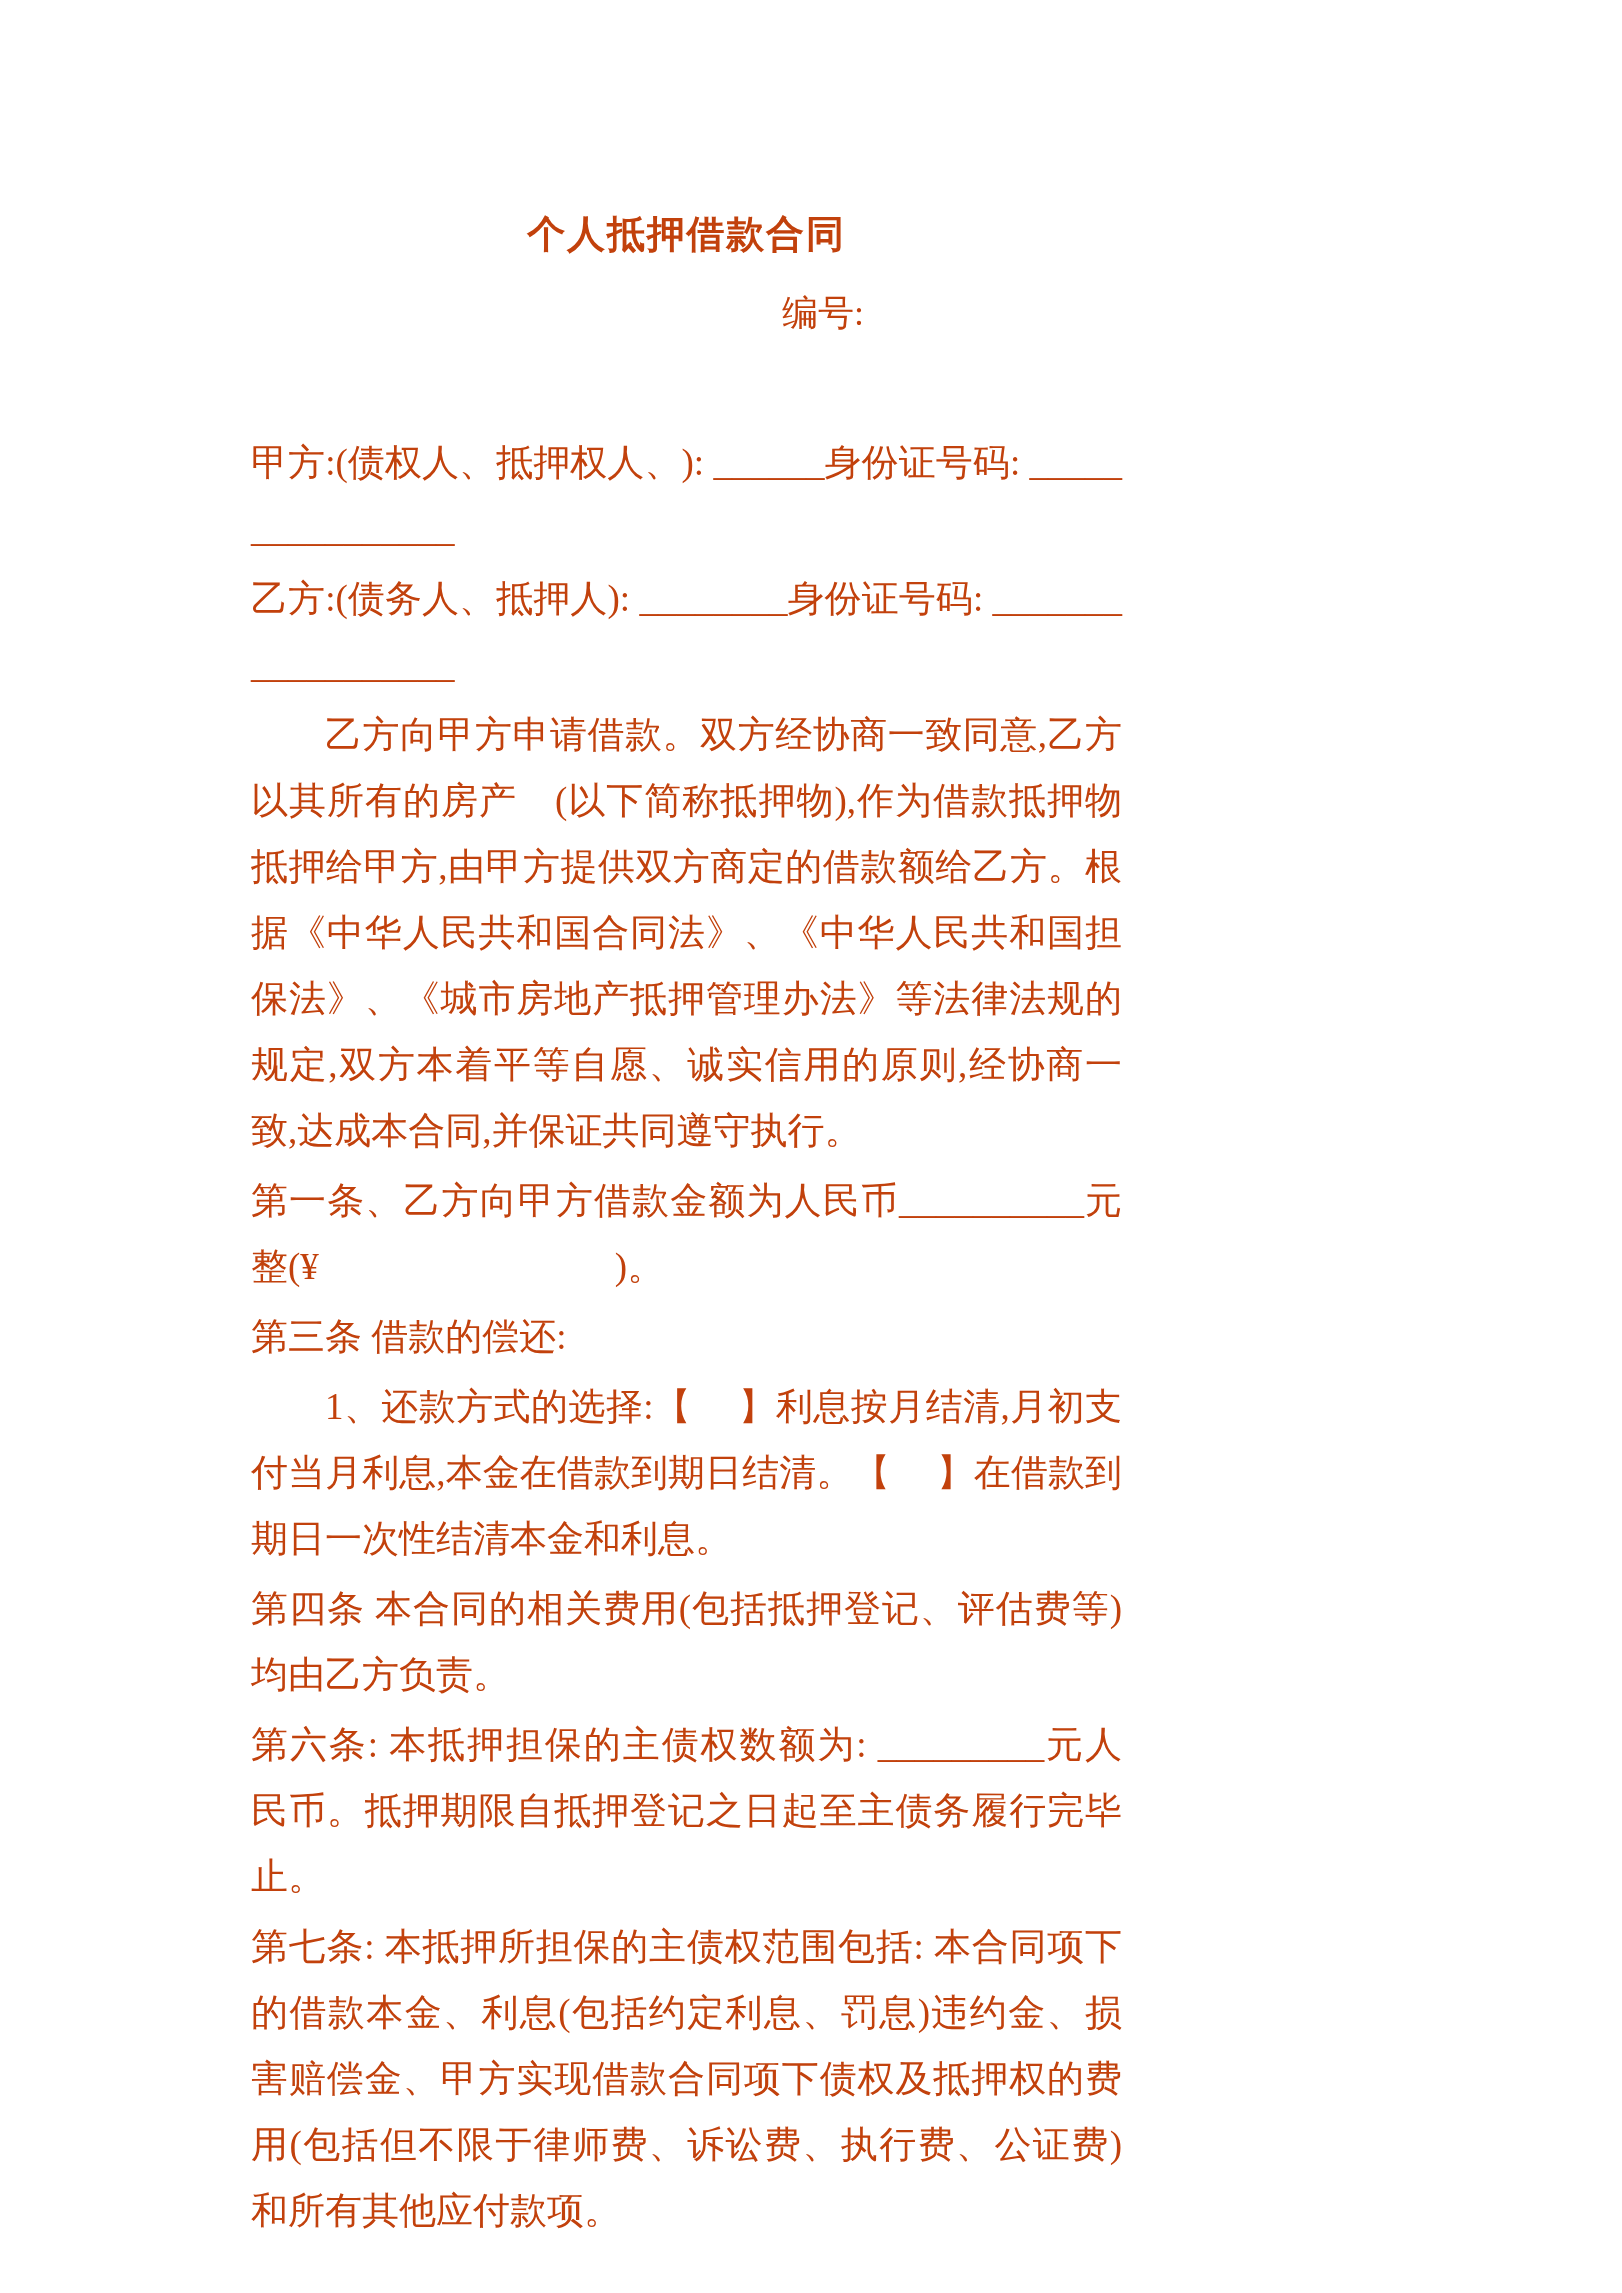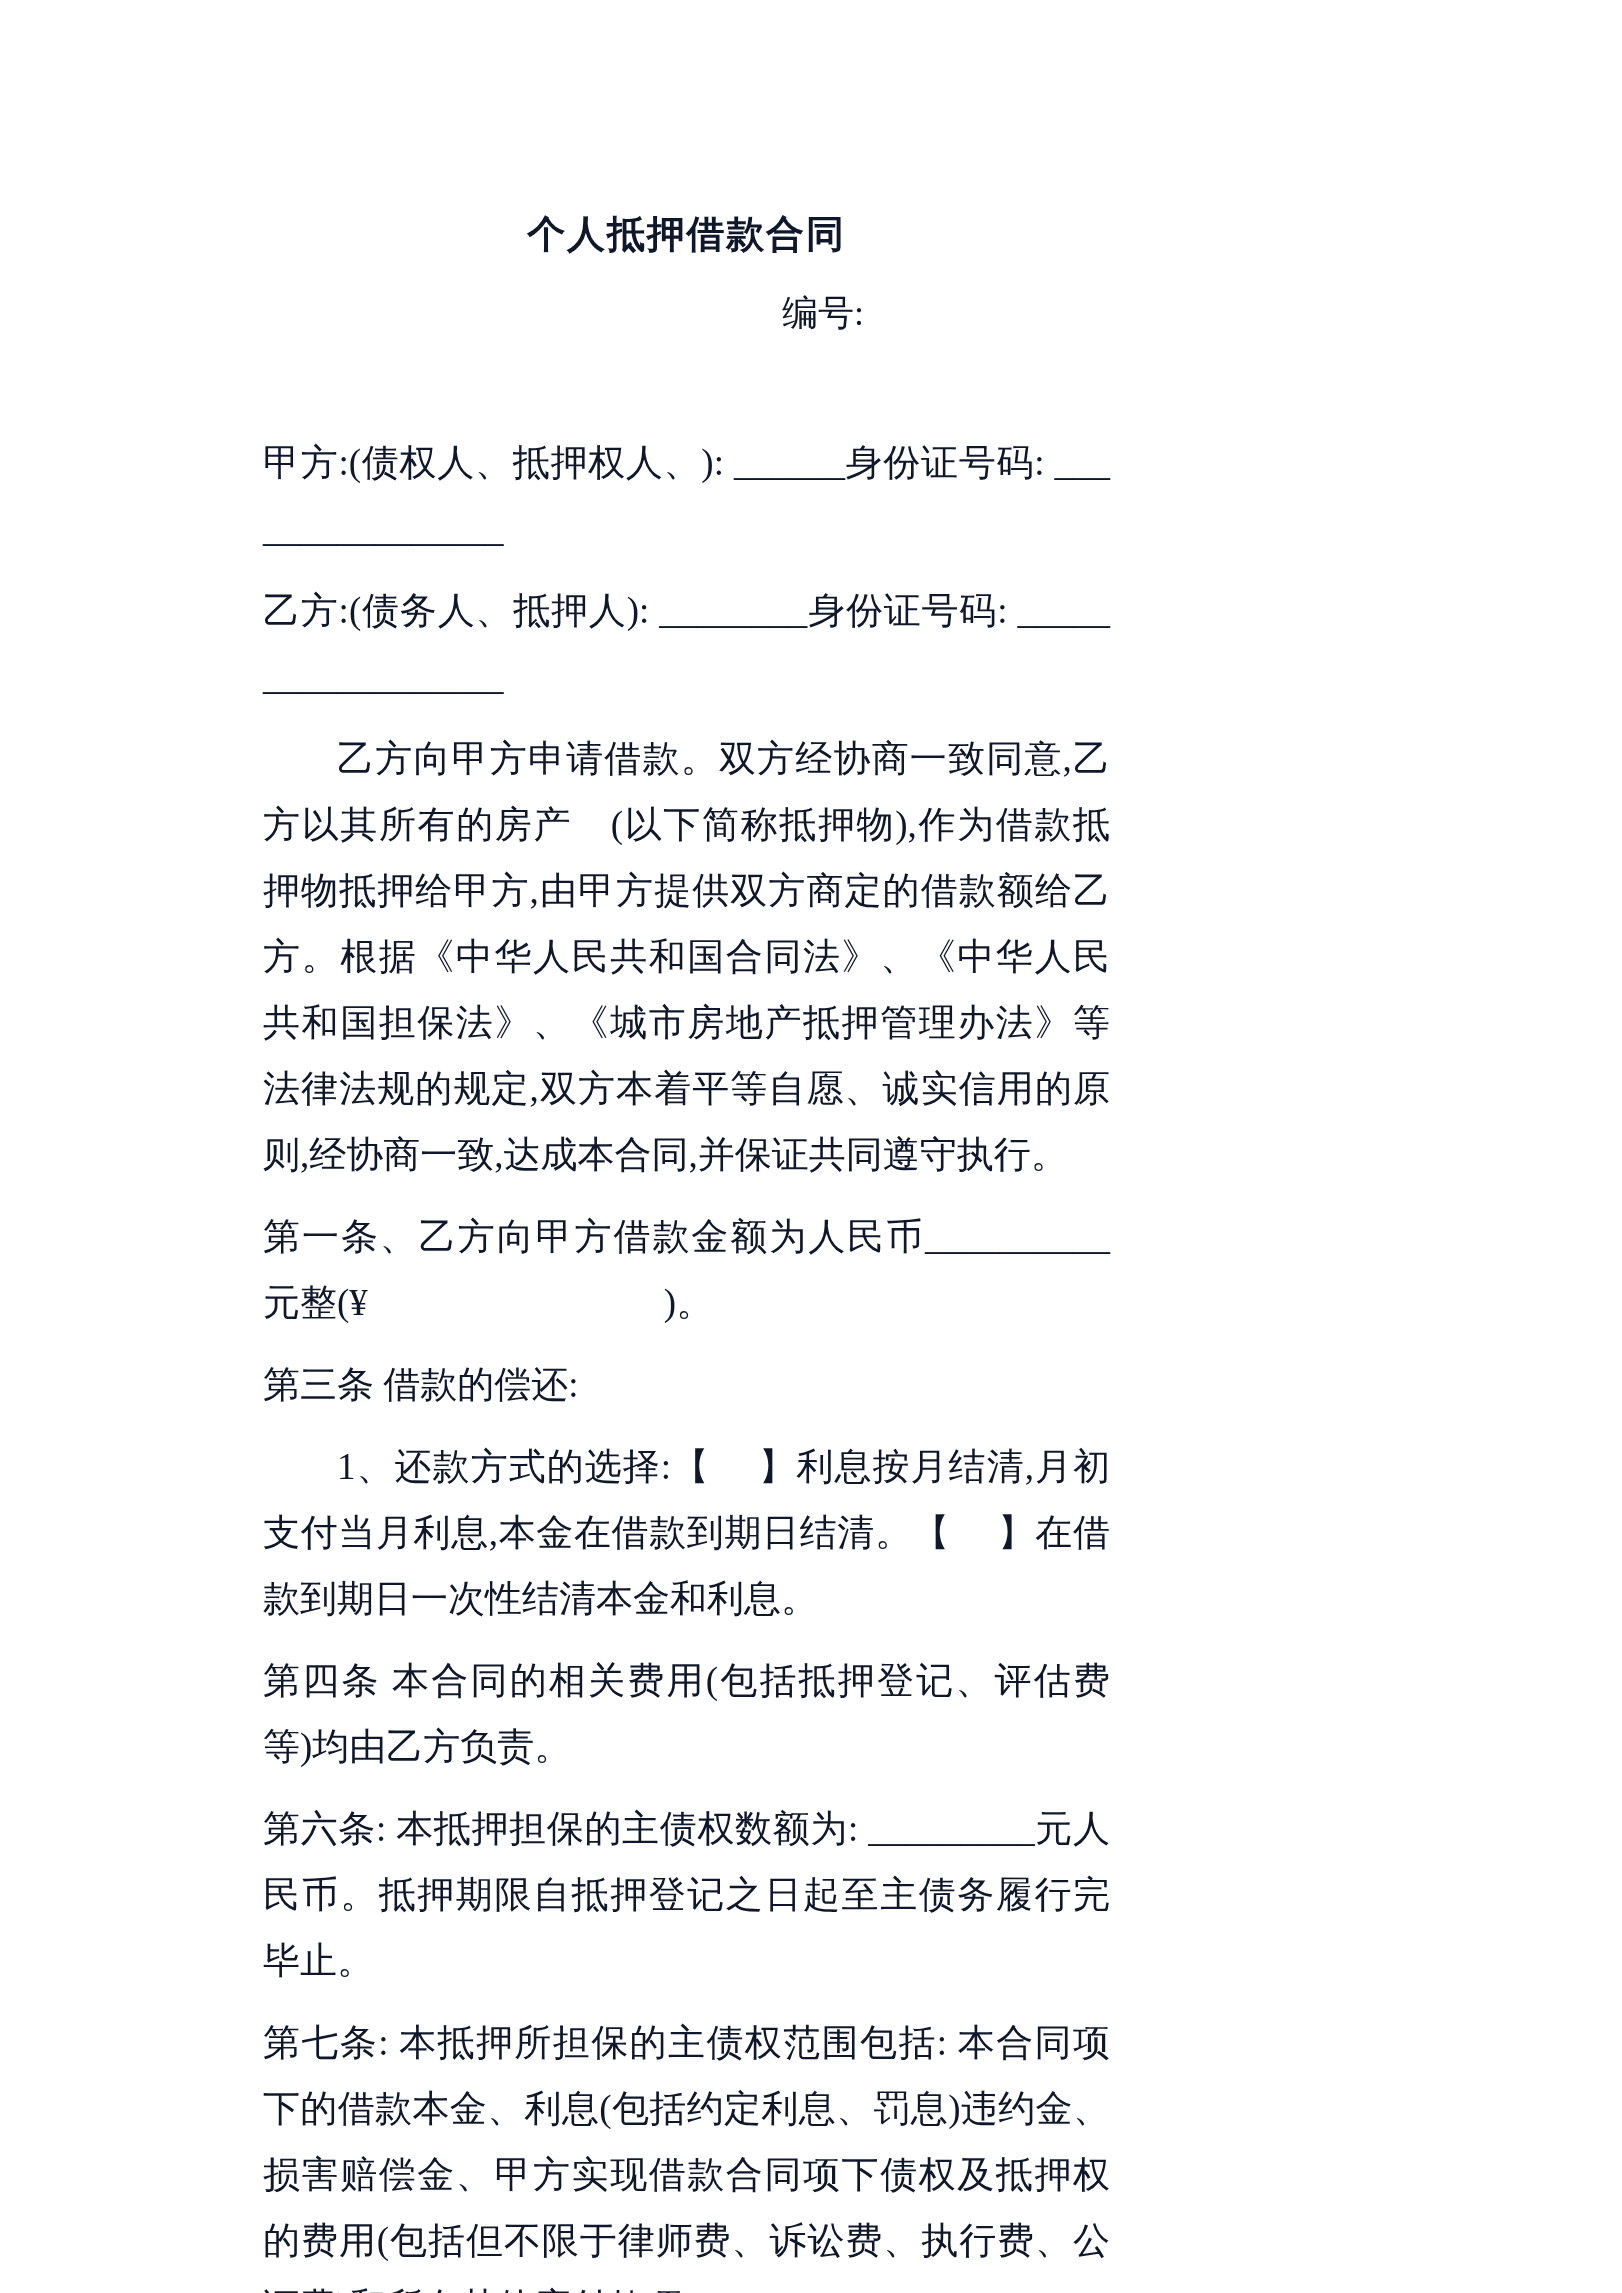--- a/index.html
+++ b/index.html
@@ -8,21 +8,21 @@
     background: #ffffff;
   }
   .page {
     position: relative;
     width: 1373px;
     height: 2294px;
     background: #ffffff;
     box-sizing: border-box;
     padding: 207px 247px 0 247px;
     font-family: "Liberation Serif", "DejaVu Serif", serif;
-    color: #0f172a;
+    color: #c2410c;
     overflow: hidden;
   }
   .doc-title {
     margin: 0;
     font-size: 38px;
     font-weight: bold;
     text-align: center;
     line-height: 55px;
     letter-spacing: 1.8px;
   }
@@ -31,21 +31,21 @@
     text-align: right;
     padding-right: 262px;
     font-size: 36px;
     line-height: 51px;
   }
   .contract-body {
     margin-top: 91px;
     font-size: 37px;
   }
   .para {
-    margin: 16px;
+    margin: 4px;
     line-height: 66px;
     text-align: justify;
     word-break: break-all;
     overflow-wrap: anywhere;
   }
   .para.indent {
     text-indent: 2em;
   }
 </style>
 </head>

